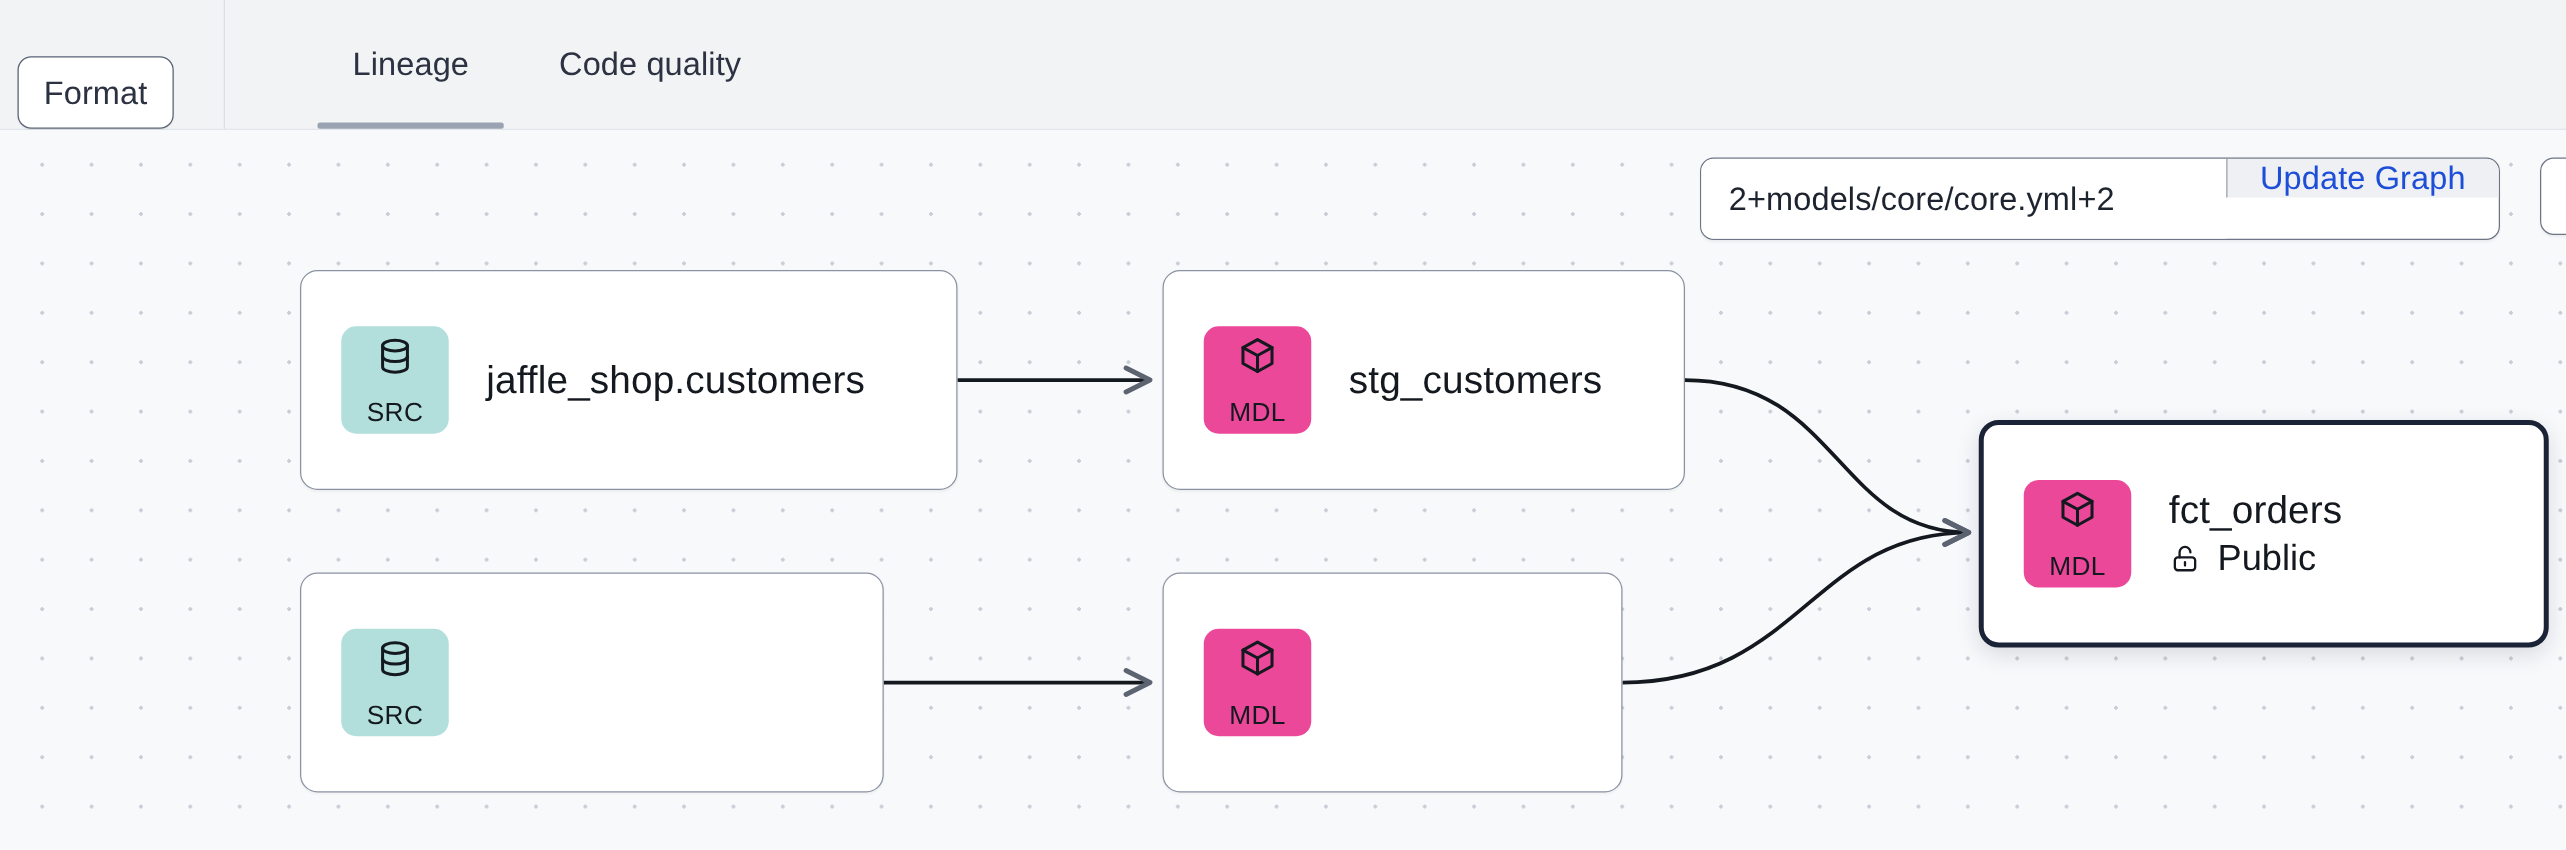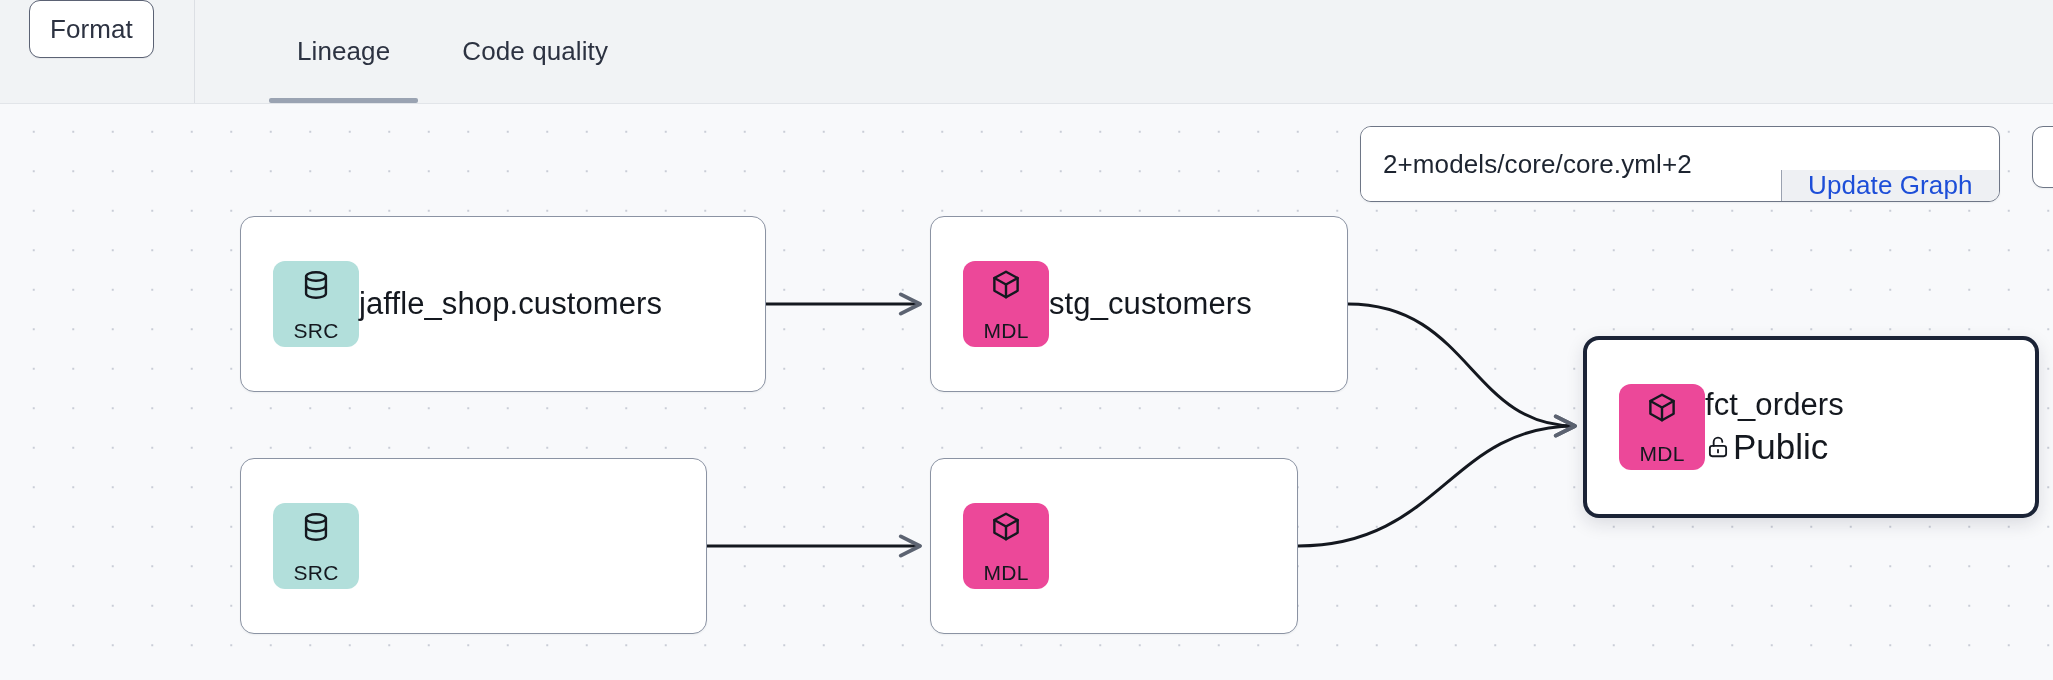--- a/index.html
+++ b/index.html
@@ -28,26 +28,25 @@
     background: #f1f3f5;
     border-bottom: 1px solid #e2e5e9;
     display: flex;
     align-items: flex-start;
   }
 
   .format-zone {
     width: 180px;
     height: 103px;
     display: flex;
-    align-items: flex-start;
+    align-items: flex-end;
     justify-content: flex-start;
     padding-left: 14px;
     border-right: 1px solid #dcdfe4;
     flex: none;
-    margin-left: 15px;
   }
 
   .format-button {
     display: inline-flex;
     align-items: center;
     justify-content: center;
     height: 58px;
     padding: 0 20px;
     background: #ffffff;
     border: 1.6px solid #5b6274;
@@ -157,48 +156,49 @@
     font-size: 21px;
     color: #14181f;
     letter-spacing: 0.3px;
     line-height: 1;
   }
 
   .node-body {
     display: flex;
     flex-direction: column;
     justify-content: center;
+    padding-left: 30px;
   }
 
   .node-title {
     font-size: 31px;
     color: #14181f;
     letter-spacing: 0.1px;
     line-height: 1.18;
     white-space: nowrap;
   }
 
   .node-sub {
     display: flex;
     align-items: center;
-    gap: 2px;
-    font-size: 35px;
+    gap: 13px;
+    font-size: 29px;
     color: #14181f;
     margin-top: 4px;
     line-height: 1.15;
   }
 
   
   .graph-toolbar {
     position: absolute;
     top: 22px;
     left: 1360px;
     display: flex;
-    align-items: flex-end;
-    height: 76px;
+    align-items: flex-start;
+    height: 66px;
     background: #ffffff;
     border: 1.6px solid #6e7686;
     border-radius: 11px;
     overflow: hidden;
     box-shadow: 0 1px 2px rgba(25,30,45,0.06);
   }
 
   .graph-input {
     width: 420px;
     height: 100%;

